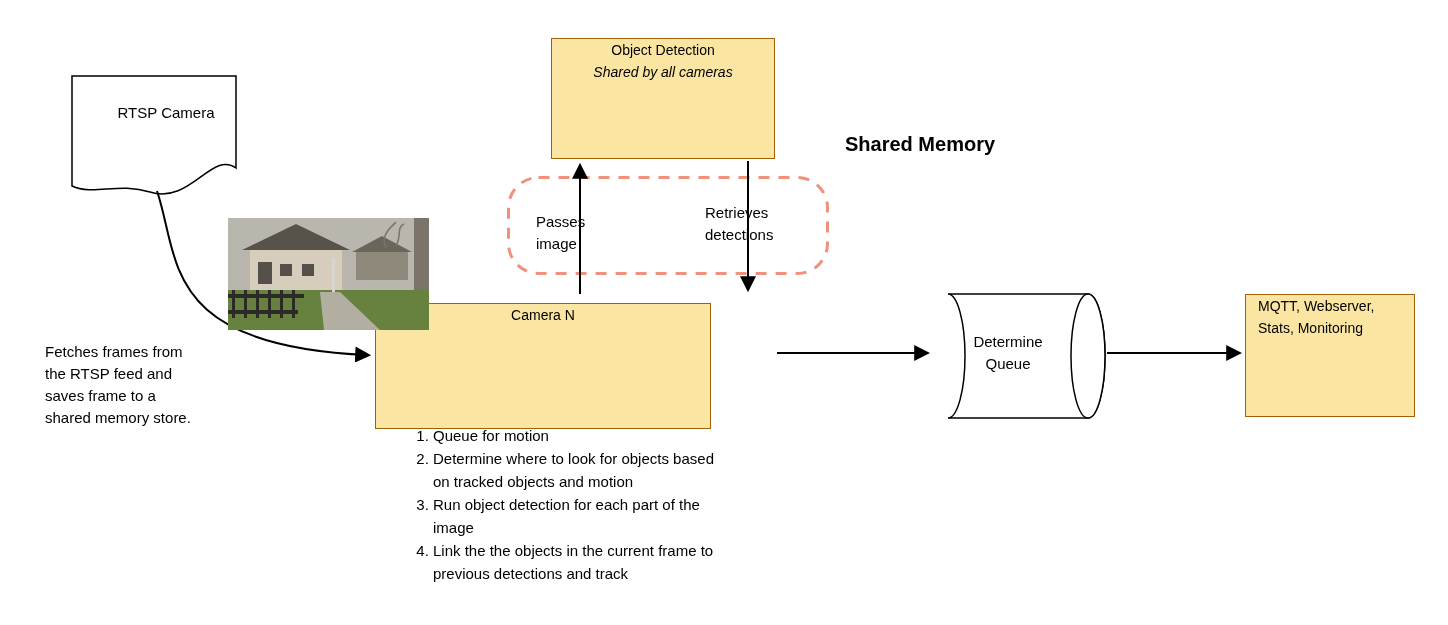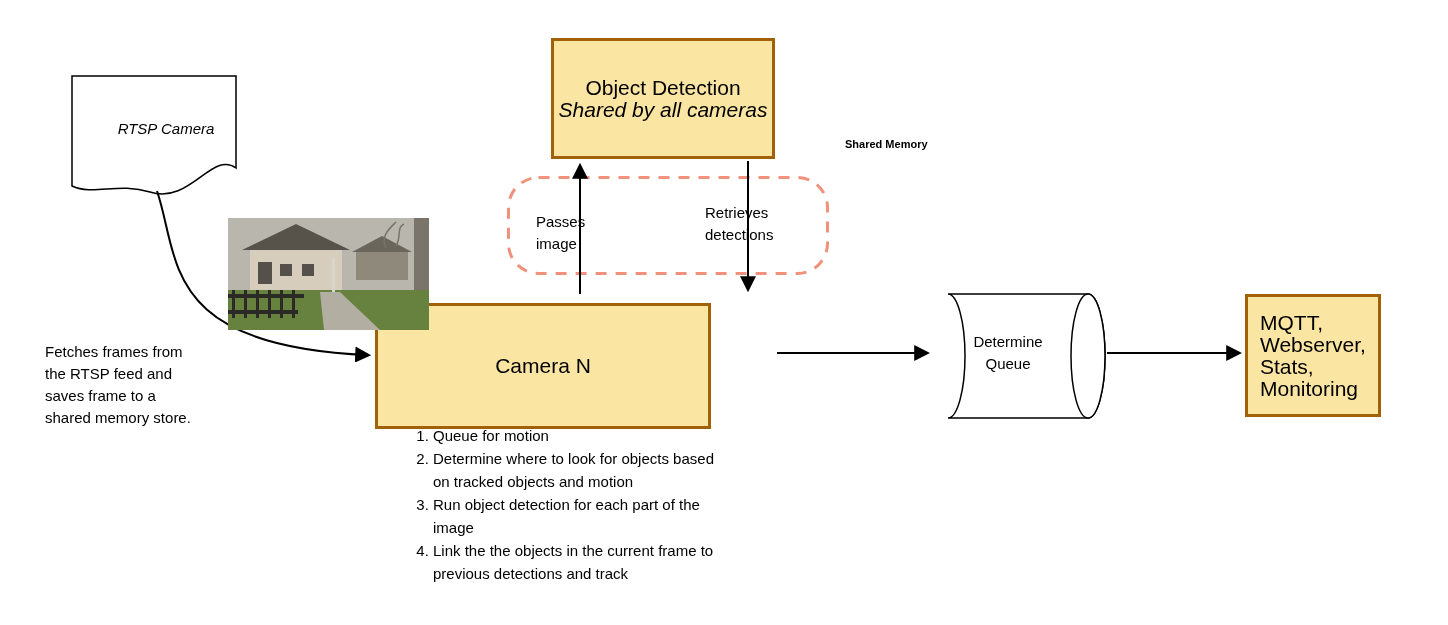--- a/index.html
+++ b/index.html
@@ -2,34 +2,34 @@
 <html><head>
 <meta charset="utf-8">
 <style>
   html,body{margin:0;padding:0;background:#ffffff;}
   .canvas{
     position:relative;width:1448px;height:625px;background:#ffffff;overflow:hidden;
     font-family:"Liberation Sans", sans-serif;color:#000;
   }
   .lines{position:absolute;left:0;top:0;z-index:1;}
   .node{
-    position:absolute;background:#FBE5A3;border:3px solid #a16207;box-sizing:border-box;
-    display:flex;flex-direction:column;align-items:center;justify-content:center;
-    font-size:21px;line-height:22px;z-index:2;text-align:center;
+    position:absolute;background:#FBE5A3;border:1px solid #a16207;box-sizing:border-box;
+    display:flex;flex-direction:column;align-items:center;justify-content:flex-start;
+    font-size:14px;line-height:22px;z-index:2;text-align:center;
   }
   .node.od{left:551px;top:38px;width:224px;height:121px;}
   .node.od .italic{font-style:italic;}
   .node.camn{left:375px;top:303px;width:336px;height:126px;}
-  .node.outputs{left:1245px;top:294px;width:136px;height:123px;align-items:flex-start;text-align:left;padding-left:12px;padding-right:8px;}
+  .node.outputs{left:1245px;top:294px;width:170px;height:123px;align-items:flex-start;text-align:left;padding-left:12px;padding-right:8px;}
   .label,.note{position:absolute;font-size:15px;line-height:22px;z-index:4;}
-  .rtsp-label{left:72px;top:118px;width:188px;text-align:center;z-index:2;font-style:italic;}
+  .rtsp-label{left:72px;top:102px;width:188px;text-align:center;z-index:2;}
   .fetch-note{left:45px;top:341px;width:150px;}
   .passes-label{left:536px;top:211px;width:60px;}
   .retrieves-label{left:705px;top:202px;width:84px;}
-  .sm-note{position:absolute;left:845px;top:133px;width:182px;font-size:11px;line-height:22px;z-index:4;}
+  .sm-note{position:absolute;left:845px;top:133px;width:182px;font-size:20px;line-height:22px;z-index:4;}
   .sm-note .ttl{font-weight:bold;}
   .queue-label{left:963px;top:331px;width:90px;text-align:center;}
   .queue-note{left:938px;top:437px;width:152px;}
   .steps{
     position:absolute;left:383px;top:424px;width:330px;margin:0;padding:0 0 0 50px;
     font-size:15px;line-height:23px;z-index:4;
   }
   .steps li{width:282px;margin:0;padding:0;}
   .snapshot{position:absolute;left:228px;top:218px;width:201px;height:112px;z-index:3;}
   .snapshot svg{display:block;}

